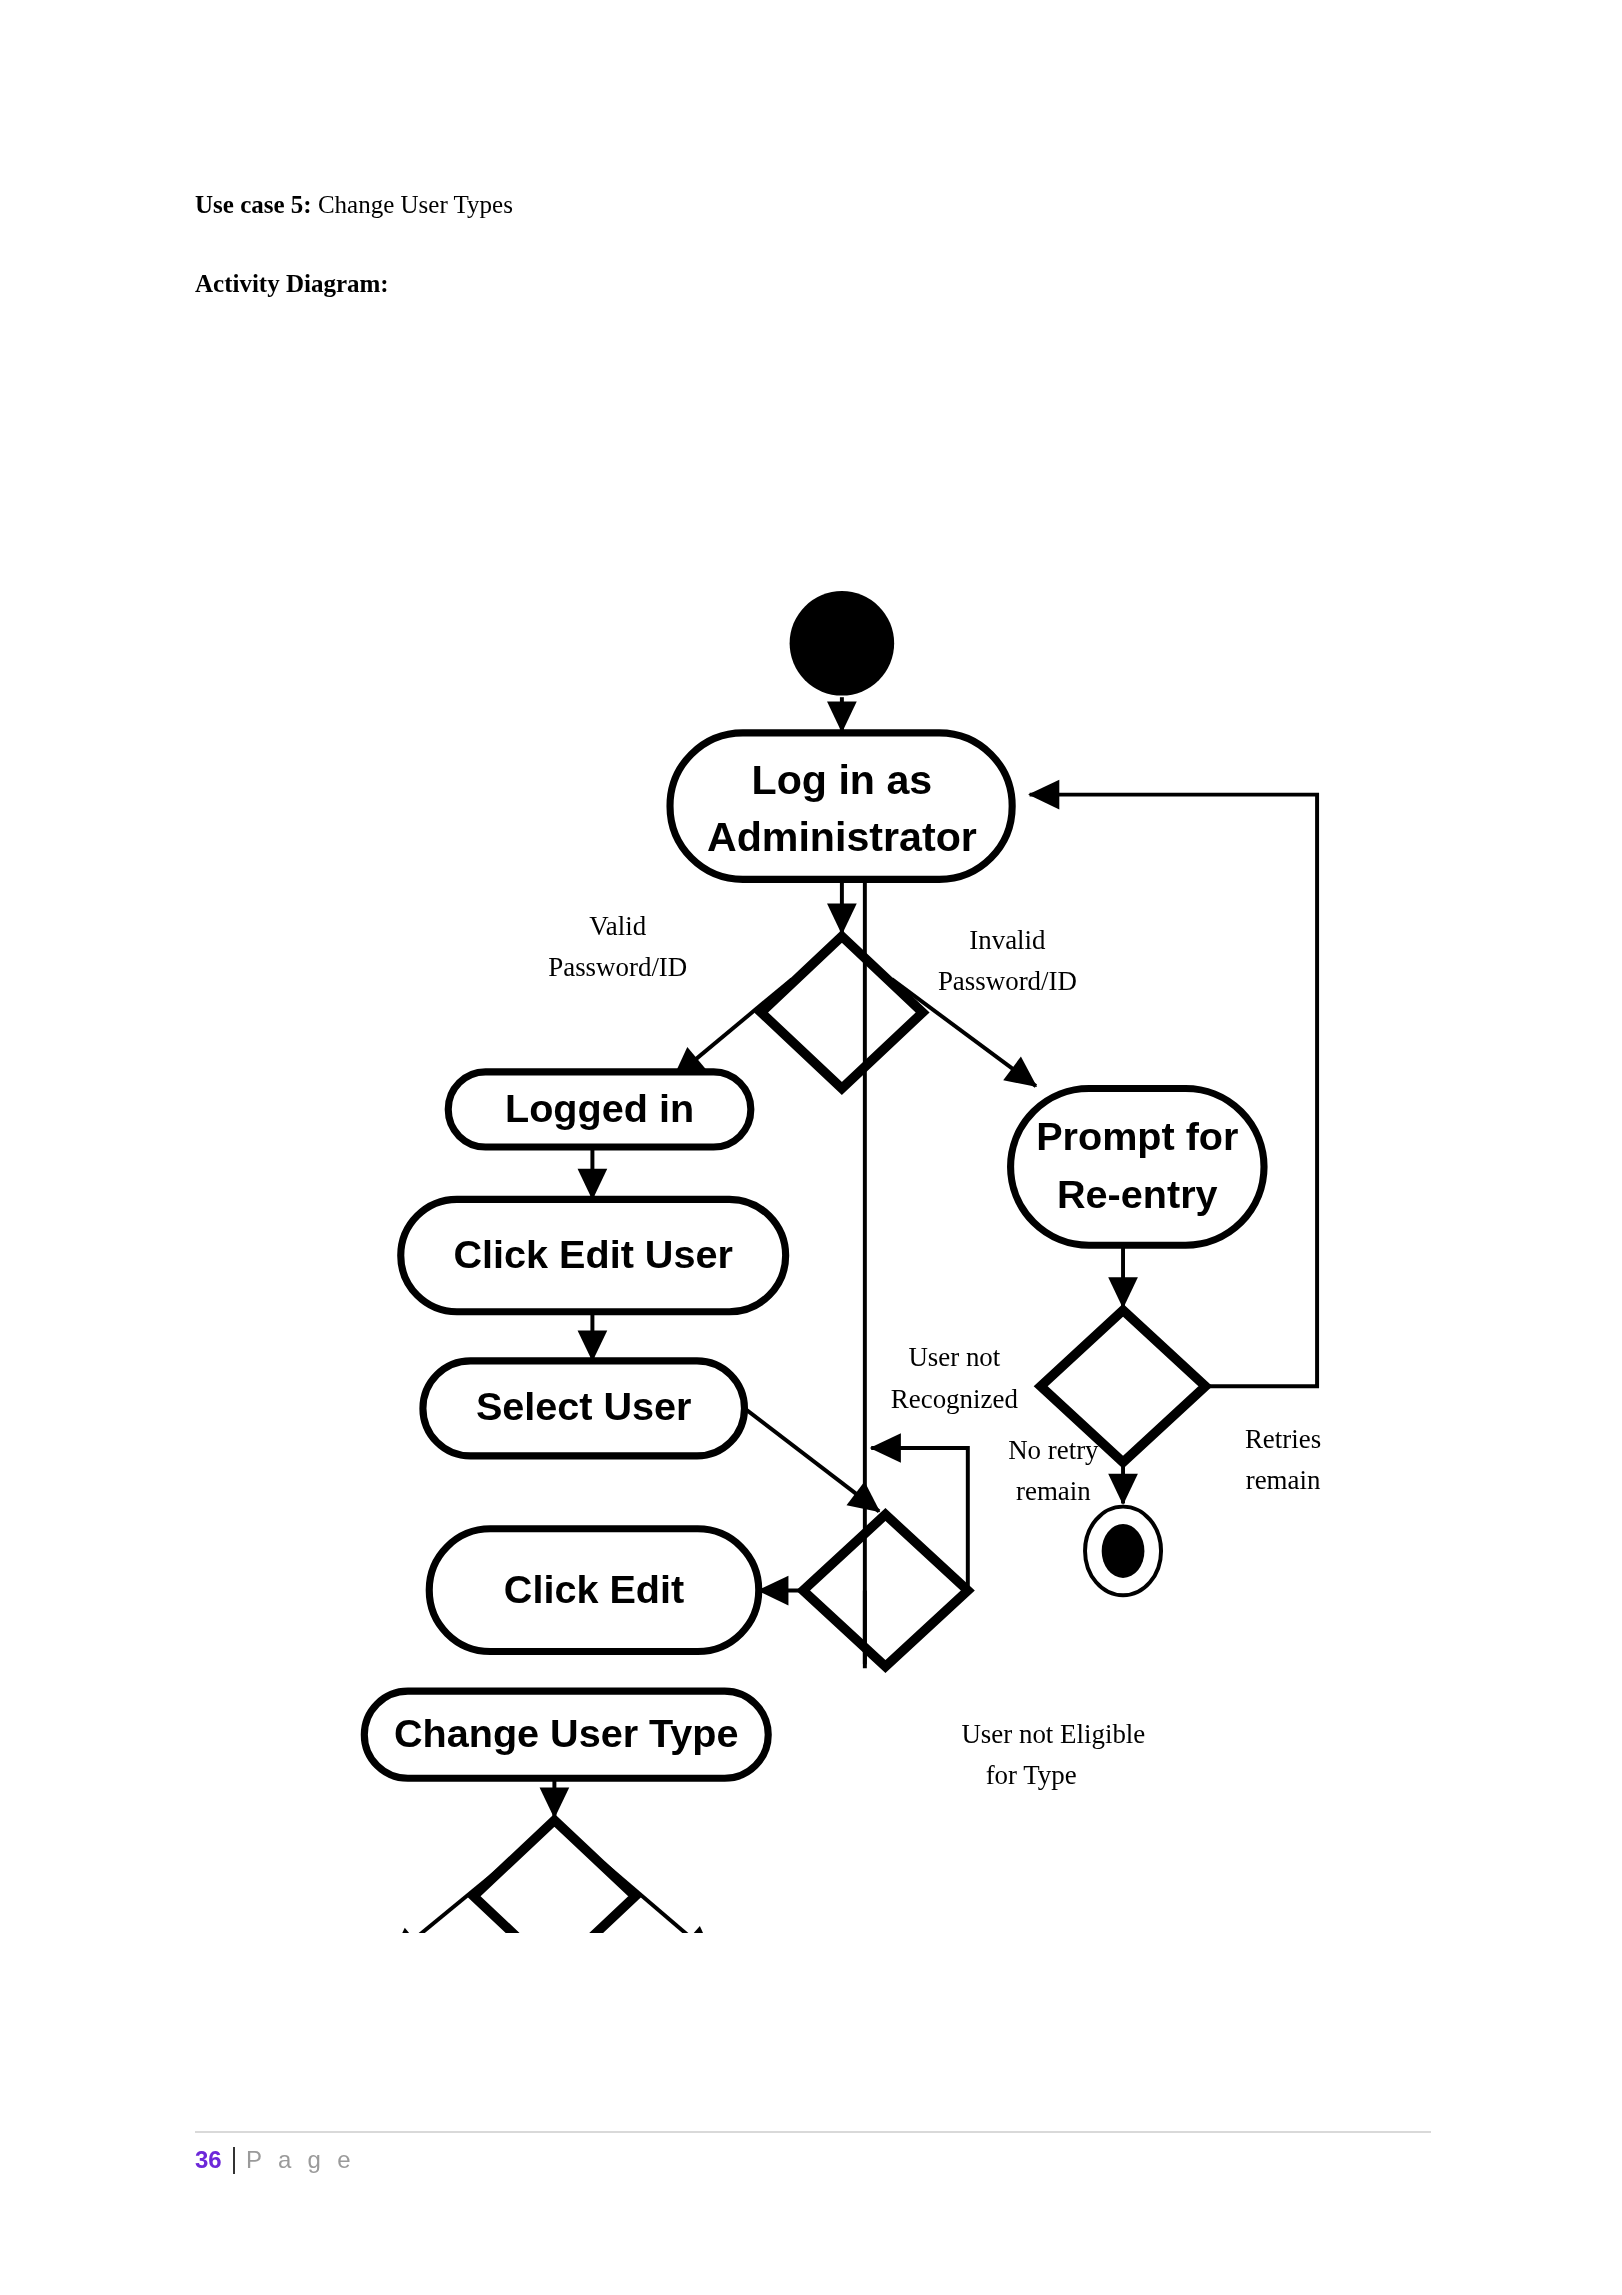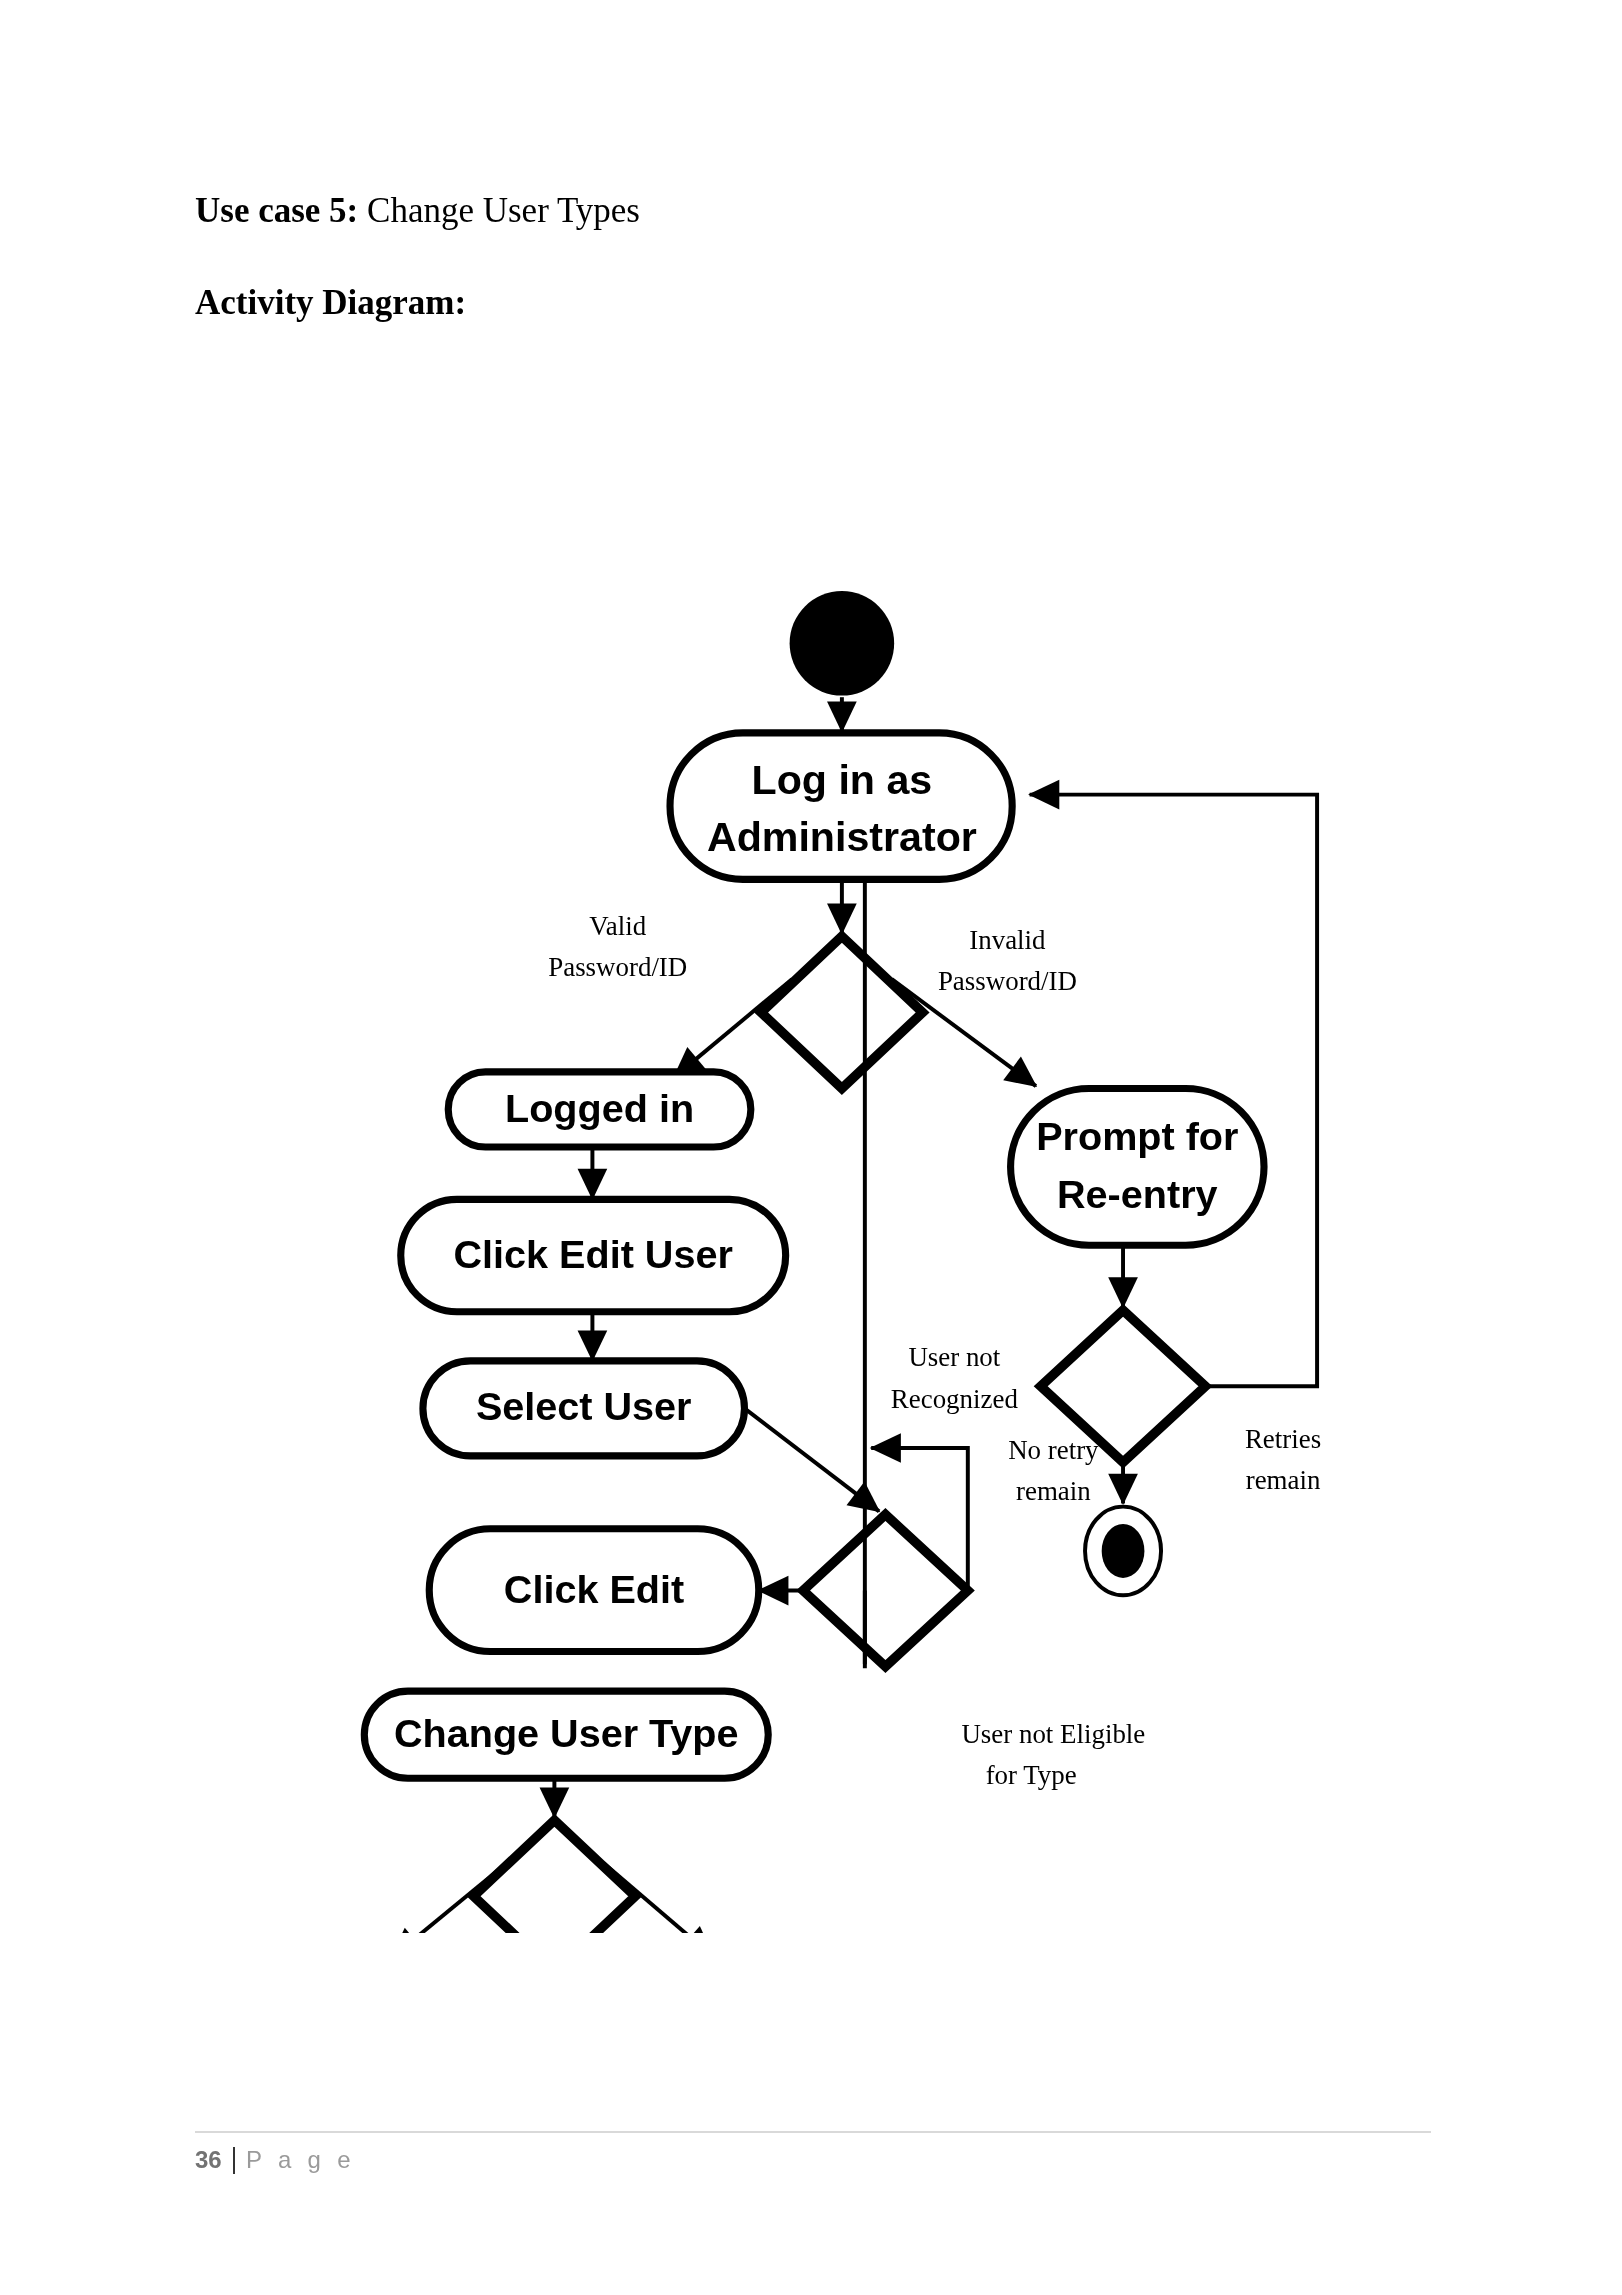--- a/index.html
+++ b/index.html
@@ -25,21 +25,21 @@
 
   
   .heading-block {
     position: absolute;
     left: 195px;
     top: 189px;
     width: 1188px;
   }
   .heading-line {
     font-family: "Liberation Serif", serif;
-    font-size: 35px;
+    font-size: 25px;
     line-height: 1.25;
     color: #000000;
     white-space: nowrap;
   }
   .heading-line.second {
     margin-top: 48px;
   }
   .hd-strong {
     font-weight: bold;
   }
@@ -103,21 +103,21 @@
   .footer-text {
     margin-top: 14.3px;
     display: flex;
     align-items: center;
     font-family: "Liberation Sans", sans-serif;
     font-size: 24px;
     line-height: 1;
   }
   .footer-num {
     font-weight: bold;
-    color: #737373;
+    color: #6d28d9;
   }
   .footer-sep {
     display: inline-block;
     width: 2.4px;
     height: 27px;
     background: #333333;
     margin: 0 11px;
   }
   .footer-page {
     color: #9a9a9a;

